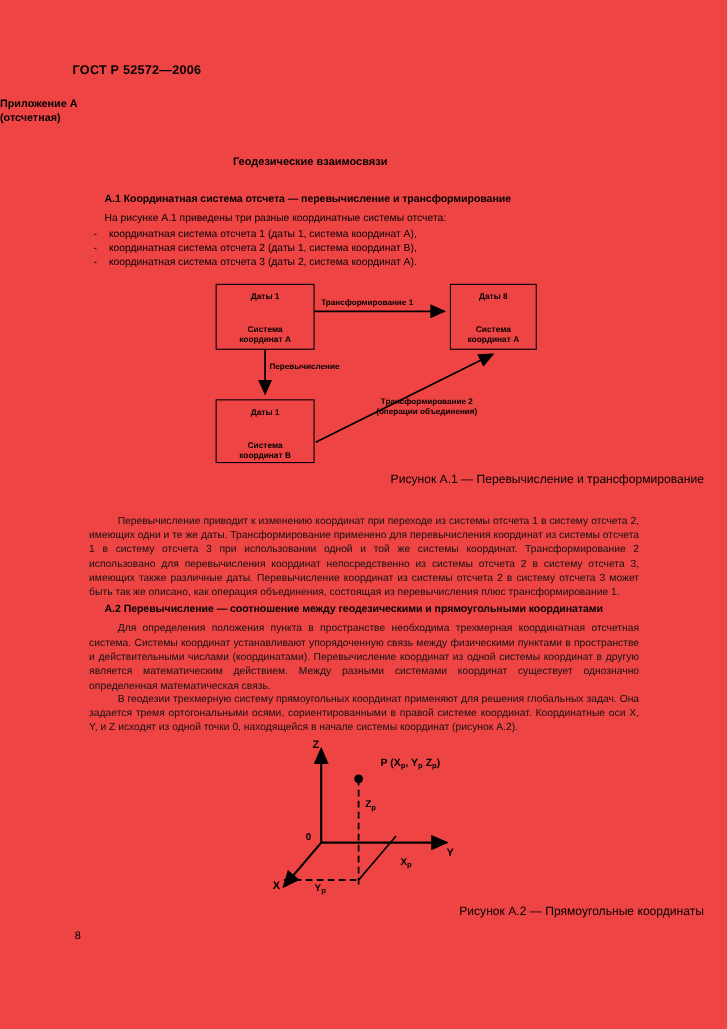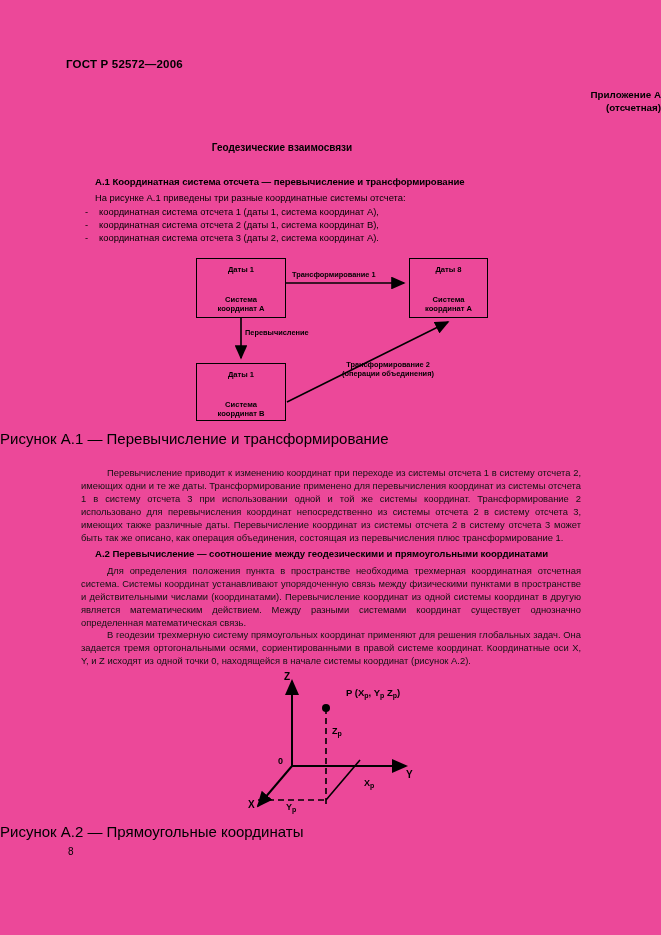--- a/index.html
+++ b/index.html
@@ -8,38 +8,38 @@
     background: #ffffff;
   }
   body {
     font-family: "Liberation Sans", sans-serif;
     color: #000000;
   }
   .page {
     position: relative;
     width: 661px;
     height: 935px;
-    background: #ec4899;
+    background: #ef4444;
     overflow: hidden;
     box-sizing: border-box;
   }
   .doc-header {
     position: absolute;
     left: 66px;
     top: 58px;
     font-size: 11.5px;
     font-weight: bold;
     letter-spacing: 0.2px;
   }
   .appendix-block {
     position: absolute;
     left: 0;
     top: 88px;
     width: 661px;
-    text-align: right;
+    text-align: left;
     font-size: 9.8px;
     font-weight: bold;
     line-height: 13px;
   }
   .section-title {
     position: absolute;
     left: 0;
     top: 142px;
     width: 564px;
     text-align: center;
@@ -76,22 +76,22 @@
   }
   .bullets .row { display: block; white-space: nowrap; }
   .bullets .dash { display: inline-block; width: 14px; }
   .p-after-fig1 { left: 81px; top: 466px; width: 500px; text-indent: 26px; }
   .p-a2-1 { left: 81px; top: 564px; width: 500px; text-indent: 26px; }
   .p-a2-2 { left: 81px; top: 628px; width: 500px; text-indent: 26px; }
   .fig-caption {
     position: absolute;
     width: 640px;
     left: 0;
-    text-align: left;
-    font-size: 15px;
+    text-align: right;
+    font-size: 11px;
   }
   .cap-1 { top: 430px; }
   .cap-2 { top: 823px; }
   .page-number {
     position: absolute;
     left: 68px;
     top: 846px;
     font-size: 10px;
   }
   .figure1 {

